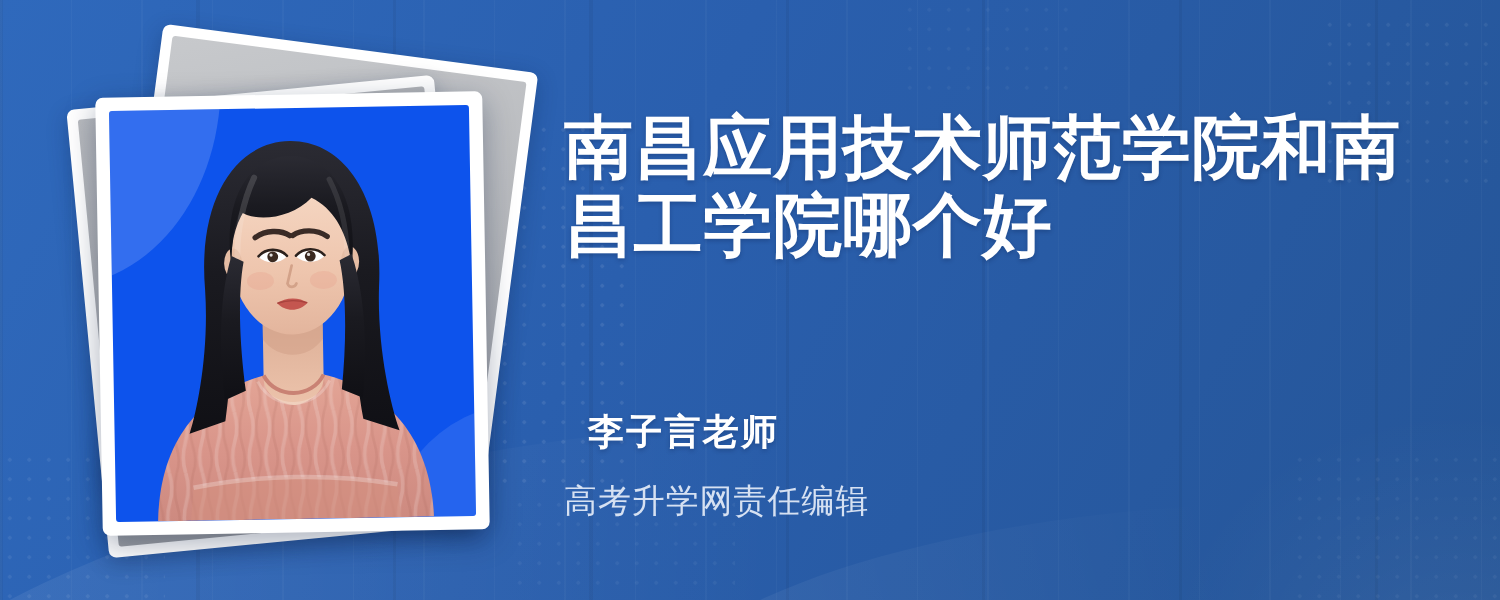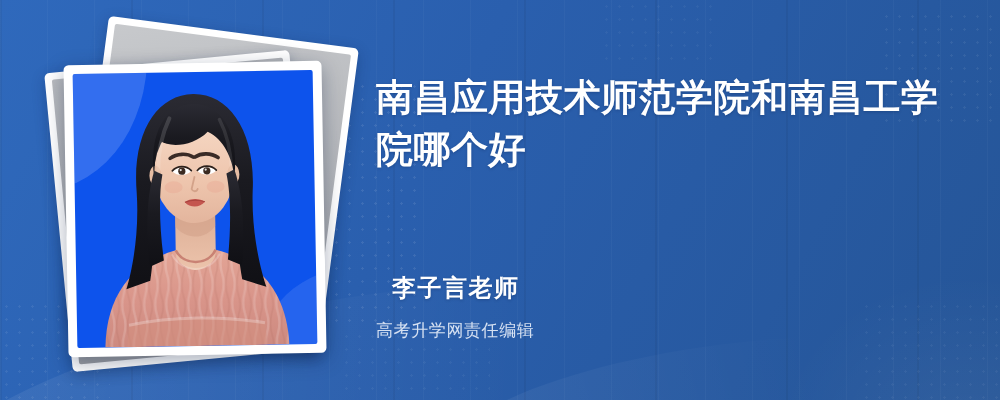--- a/index.html
+++ b/index.html
@@ -155,40 +155,40 @@
   #textblock {
     position:absolute;
     left:376px; top:0;
     width:600px; height:400px;
   }
   .title {
     position:absolute;
     left:0; top:72px;
     width:585px;
     color:#ffffff;
-    font-size:37px;
+    font-size:46px;
     line-height:52px;
     font-weight:bold;
     letter-spacing:.5px;
     text-shadow:0 1px 3px rgba(0,20,60,.25);
   }
   .byline-name {
     position:absolute;
     left:16px; top:272px;
     color:#ffffff;
     font-size:24px;
     font-weight:bold;
     letter-spacing:1.5px;
     text-shadow:0 1px 3px rgba(0,20,60,.25);
   }
   .byline-role {
     position:absolute;
     left:0px; top:319px;
     color:#d6e1f2;
-    font-size:17px;
+    font-size:22px;
     font-weight:normal;
     letter-spacing:.6px;
   }
 </style>
 </head>
 <body>
 
 <div id="stage">
 
   <div class="streaks"></div>

